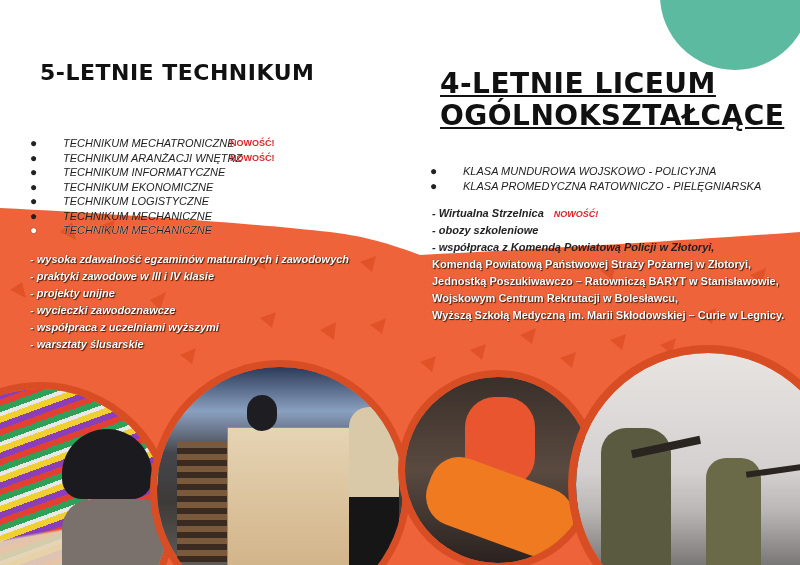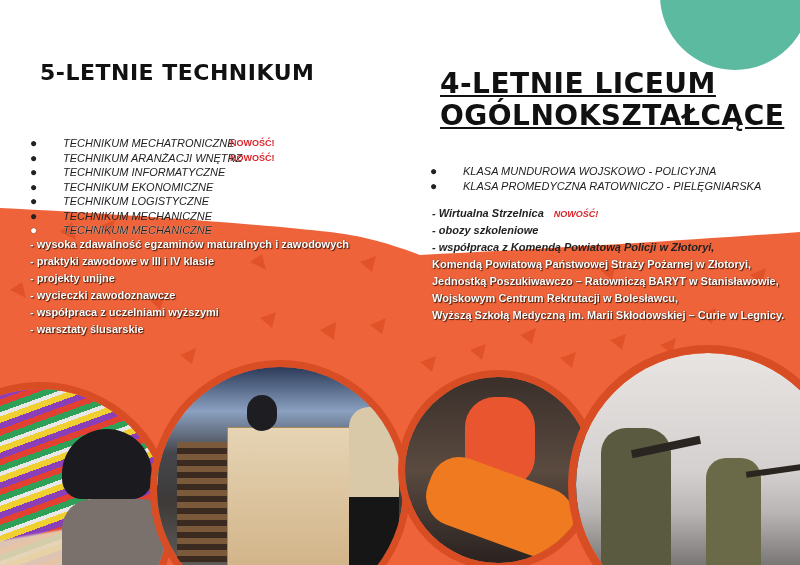--- a/index.html
+++ b/index.html
@@ -12,21 +12,21 @@
   ul.specs { position:absolute; margin:0; padding:0; list-style:none; font-size:11px; color:#222; }
   ul.specs li { height:14.5px; line-height:14.5px; position:relative; white-space:nowrap; }
   ul.specs li .bullet { position:absolute; left:0; top:0; font-size:12px; }
   ul.specs li .lbl { position:absolute; left:33px; top:0;font-style:italic; }
   ul.specs li .new { position:absolute; font-size:9px; font-weight:bold; }
   .left-specs { left:30px; top:136px; }
   .right-specs { left:430px; top:164px; }
   .right-specs li .lbl { left:37px; }
   .features { position:absolute; margin:0; padding:0; list-style:none; font-weight:bold; font-size:11px; font-family:"Liberation Sans", sans-serif; }
   .features li { height:17px; line-height:17px; white-space:nowrap; }
-  .left-features { left:30px; top:236px; color:#ffffff; text-shadow:0 0 1px #4a1a08, 1px 1px 1px #4a1a08; }
+  .left-features { left:30px; top:251px; color:#ffffff; text-shadow:0 0 1px #4a1a08, 1px 1px 1px #4a1a08;font-style:italic; }
   .right-features { left:432px; top:205px; }
   .right-features li.dark { color:#222; text-shadow:none;font-style:italic; }
   .right-features li.light { color:#ffffff; text-shadow:0 0 1px #4a1a08, 1px 1px 1px #4a1a08; }
   .right-features .new { font-size:9px; font-weight:bold; margin-left:10px; }
   .photo { position:absolute; border-radius:50%; overflow:hidden; box-sizing:border-box; }
   .photo .inner { position:absolute; left:0; top:0; right:0; bottom:0; border-radius:50%; }
 </style>
 </head>
 <body>
 

